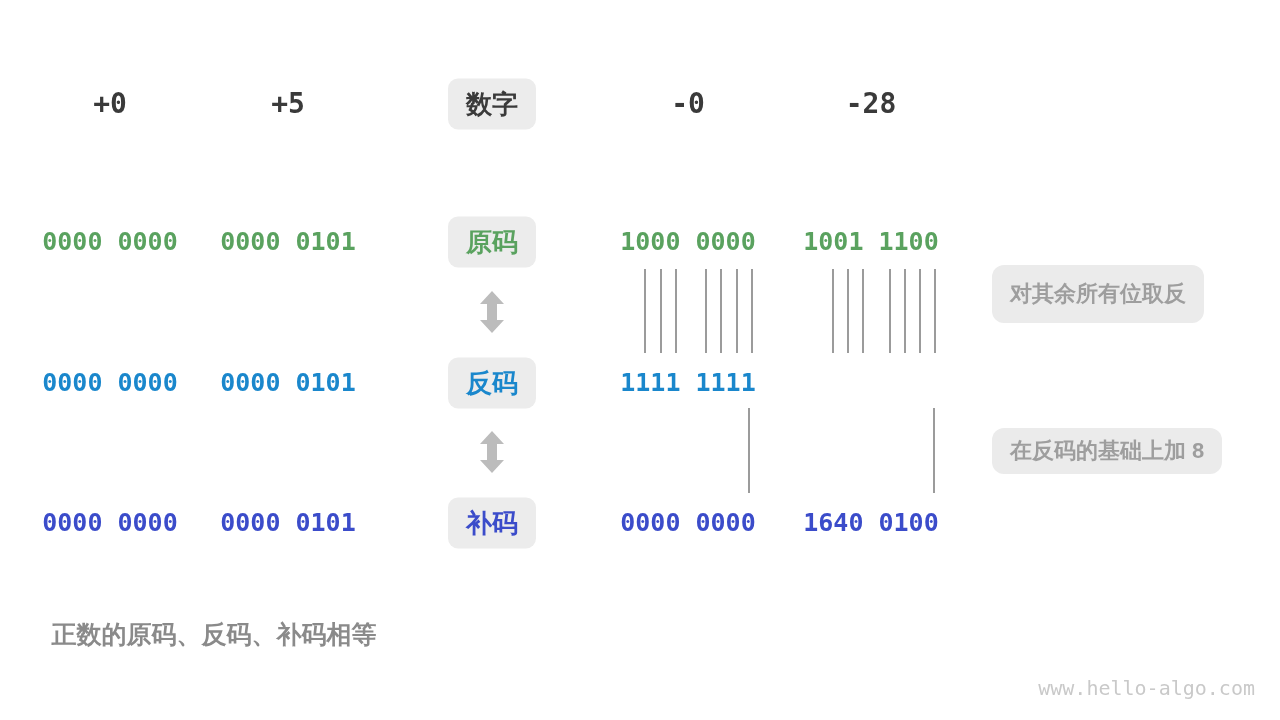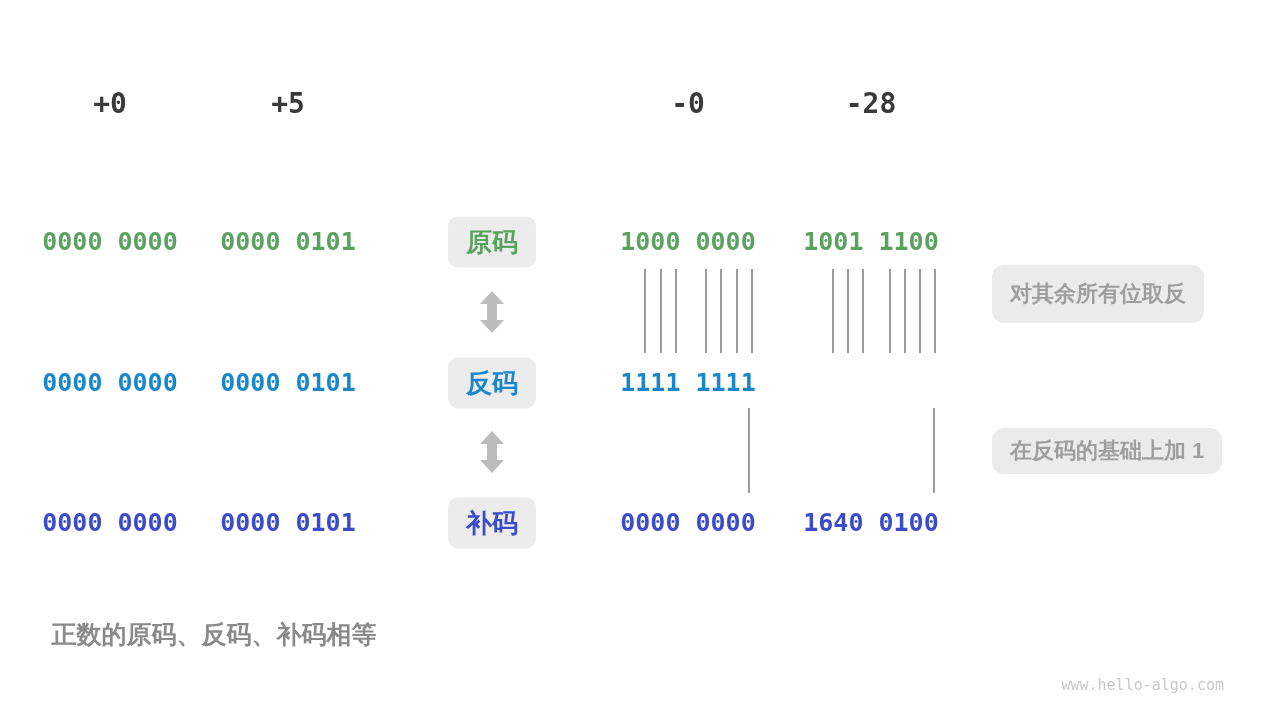--- a/index.html
+++ b/index.html
@@ -28,33 +28,34 @@
     position:absolute;background:#ebebeb;border-radius:12px;
     color:#9e9e9e;font-weight:bold;font-size:22px;line-height:34px;
     padding:12px 18px;white-space:nowrap;
   }
   .note2{padding:6px 18px;line-height:34px;}
   .caption{
     position:absolute;transform:translateX(-50%);
     color:#8a8a8a;font-weight:bold;font-size:25px;white-space:nowrap;
   }
   .watermark{
-    position:absolute;right:56px;top:676px;color:#c9c9c9;
-    font-family:"DejaVu Sans Mono",monospace;font-size:15px;
+    position:absolute;right:25px;top:676px;color:#c9c9c9;
+    font-family:"DejaVu Sans Mono",monospace;font-size:20px;
   }
 </style>
 </head>
 <body>
 
 <div id="canvas">
 
   <div class="cell hdr" style="left:110px;top:86px;">+0</div>
   <div class="cell hdr" style="left:288px;top:86px;">+5</div>
   <div class="cell hdr" style="left:688px;top:86px;">-0</div>
   <div class="cell hdr" style="left:871px;top:86px;">-28</div>
+  <div class="badge c-dark" style="top:104px;">数字</div>
 
   <div class="cell c-green" style="left:110px;top:224px;">0000 0000</div>
   <div class="cell c-green" style="left:288px;top:224px;">0000 0101</div>
   <div class="cell c-green" style="left:688px;top:224px;">1000 0000</div>
   <div class="cell c-green" style="left:871px;top:224px;">1001 1100</div>
   <div class="badge c-green" style="top:242px;">原码</div>
 
   <div>
     <div class="tick" style="left:644px;top:269px;height:84px;"></div>
     <div class="tick" style="left:660px;top:269px;height:84px;"></div>
@@ -96,19 +97,19 @@
   <div class="cell c-indigo" style="left:110px;top:505px;">0000 0000</div>
   <div class="cell c-indigo" style="left:288px;top:505px;">0000 0101</div>
   <div class="cell c-indigo" style="left:688px;top:505px;">0000 0000</div>
   <div class="cell c-indigo" style="left:871px;top:505px;">1640 0100</div>
   <div class="badge c-indigo" style="top:523px;">补码</div>
 
   <div class="note" style="left:992px;top:265px;">
     <div>对其余所有位取反</div>
   </div>
 
-  <div class="note note2" style="left:992px;top:428px;">在反码的基础上加 1</div>
+  <div class="note note2" style="left:992px;top:428px;">在反码的基础上加 8</div>
 
   <div class="caption" style="left:214px;top:618px;">正数的原码、反码、补码相等</div>
 
   <div class="watermark">www.hello-algo.com</div>
 
 </div>
 
 </body></html>

